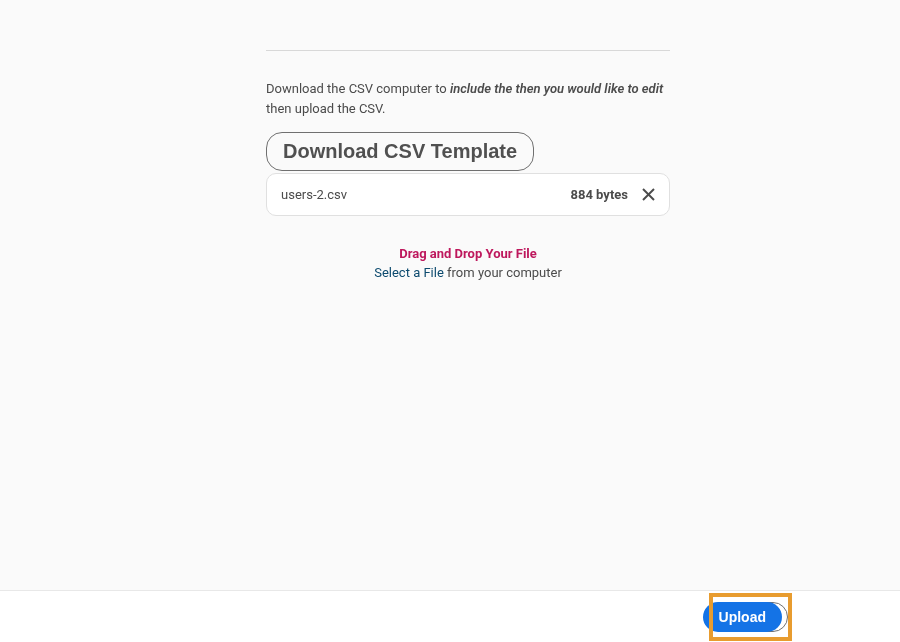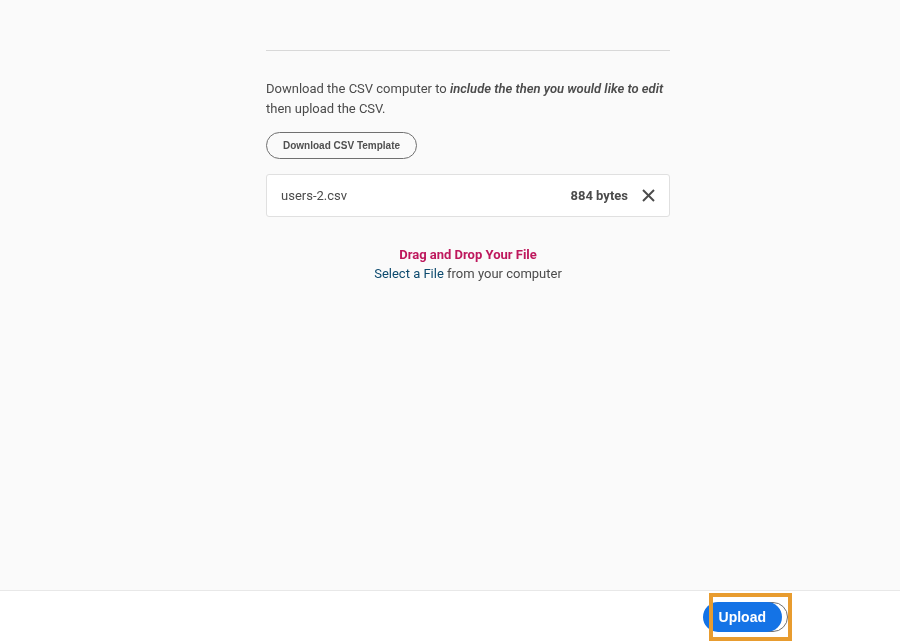--- a/index.html
+++ b/index.html
@@ -39,31 +39,31 @@
     }
     .instruction em {
       font-style: italic;
       font-weight: 600;
       color: #4b4b4b;
     }
     .download-btn {
       border: 1.5px solid #707070;
       background: transparent;
       color: #505050;
-      font-size: 10px;
+      font-size: 20px;
       font-weight: 600;
       padding: 7px 16px;
       border-radius: 16px;
       cursor: pointer;
-      margin-bottom: 15px;
+      margin-bottom: 2px;
     }
     .file-row {
       background: #ffffff;
       border: 1px solid #e0e0e0;
-      border-radius: 3px;
+      border-radius: 10px;
       padding: 13px 14px;
       display: flex;
       align-items: center;
       justify-content: space-between;
       margin-bottom: 30px;
     }
     .file-name {
       font-size: 13px;
       color: #4b4b4b;
     }

